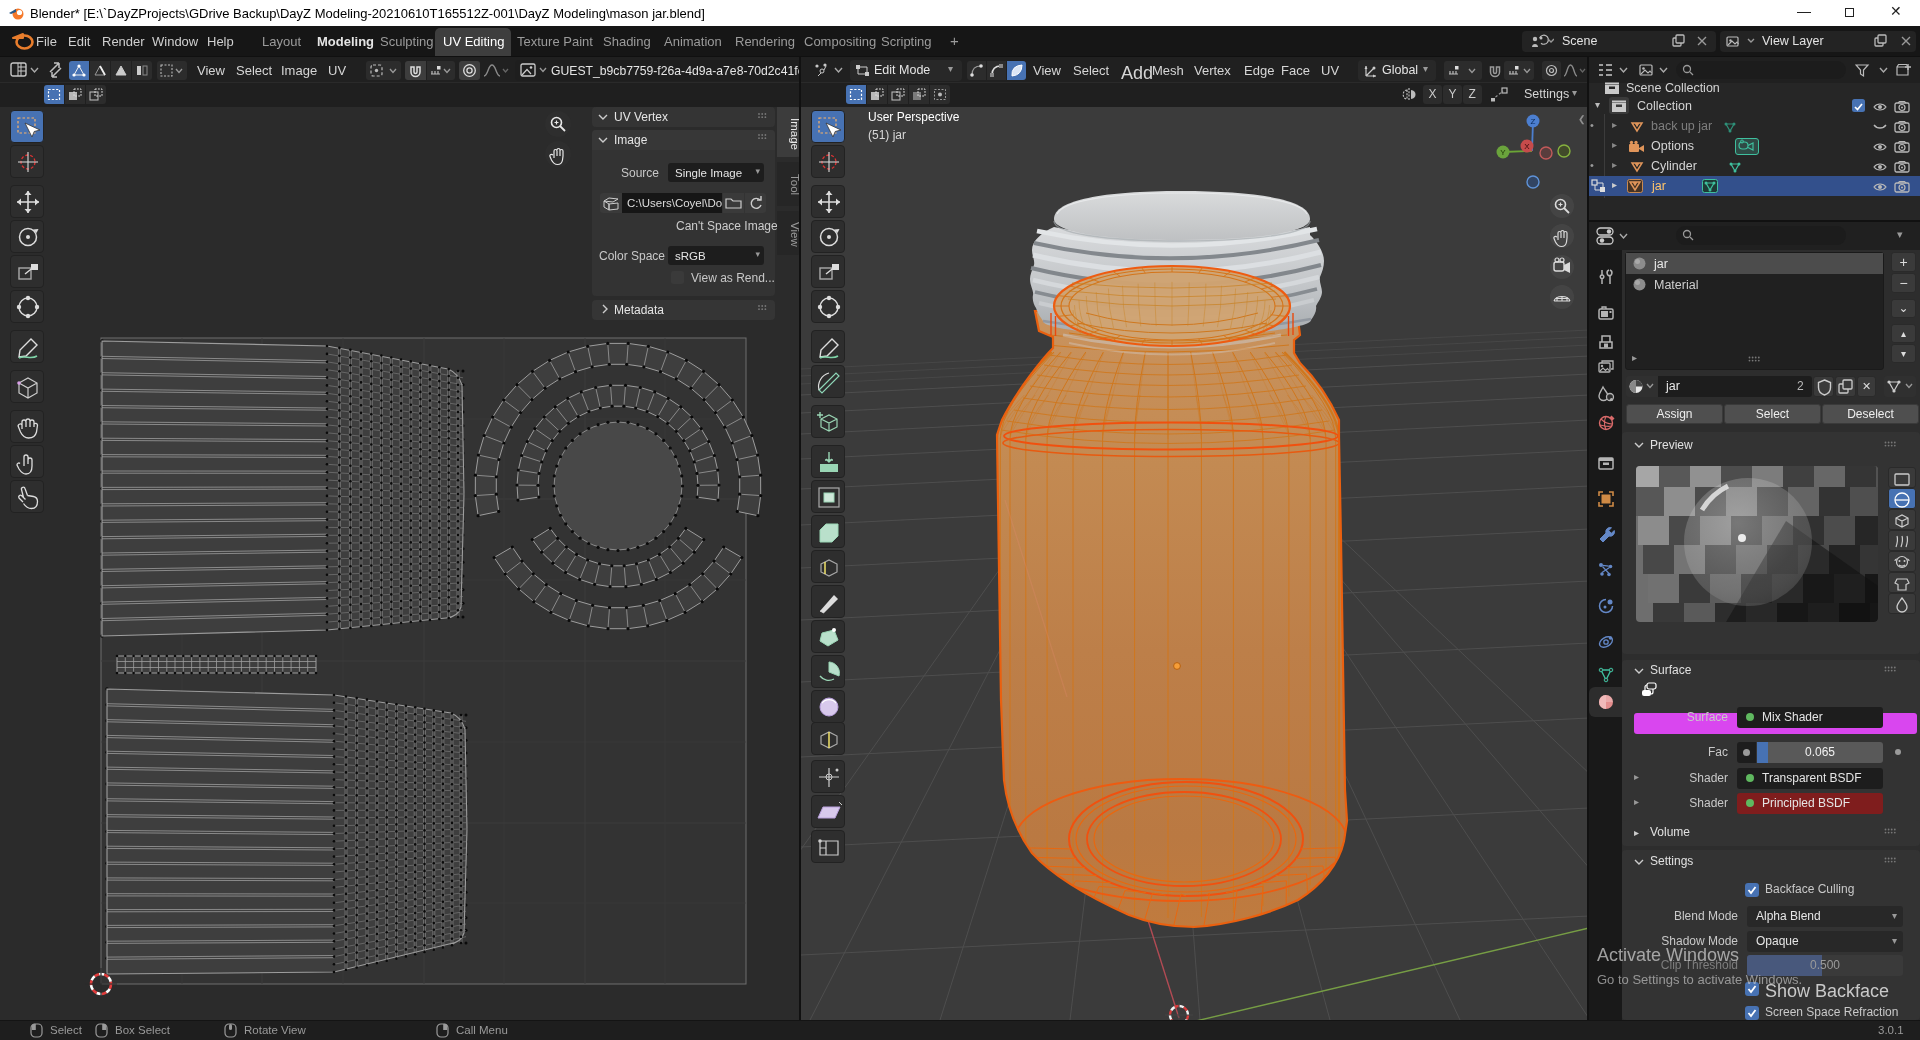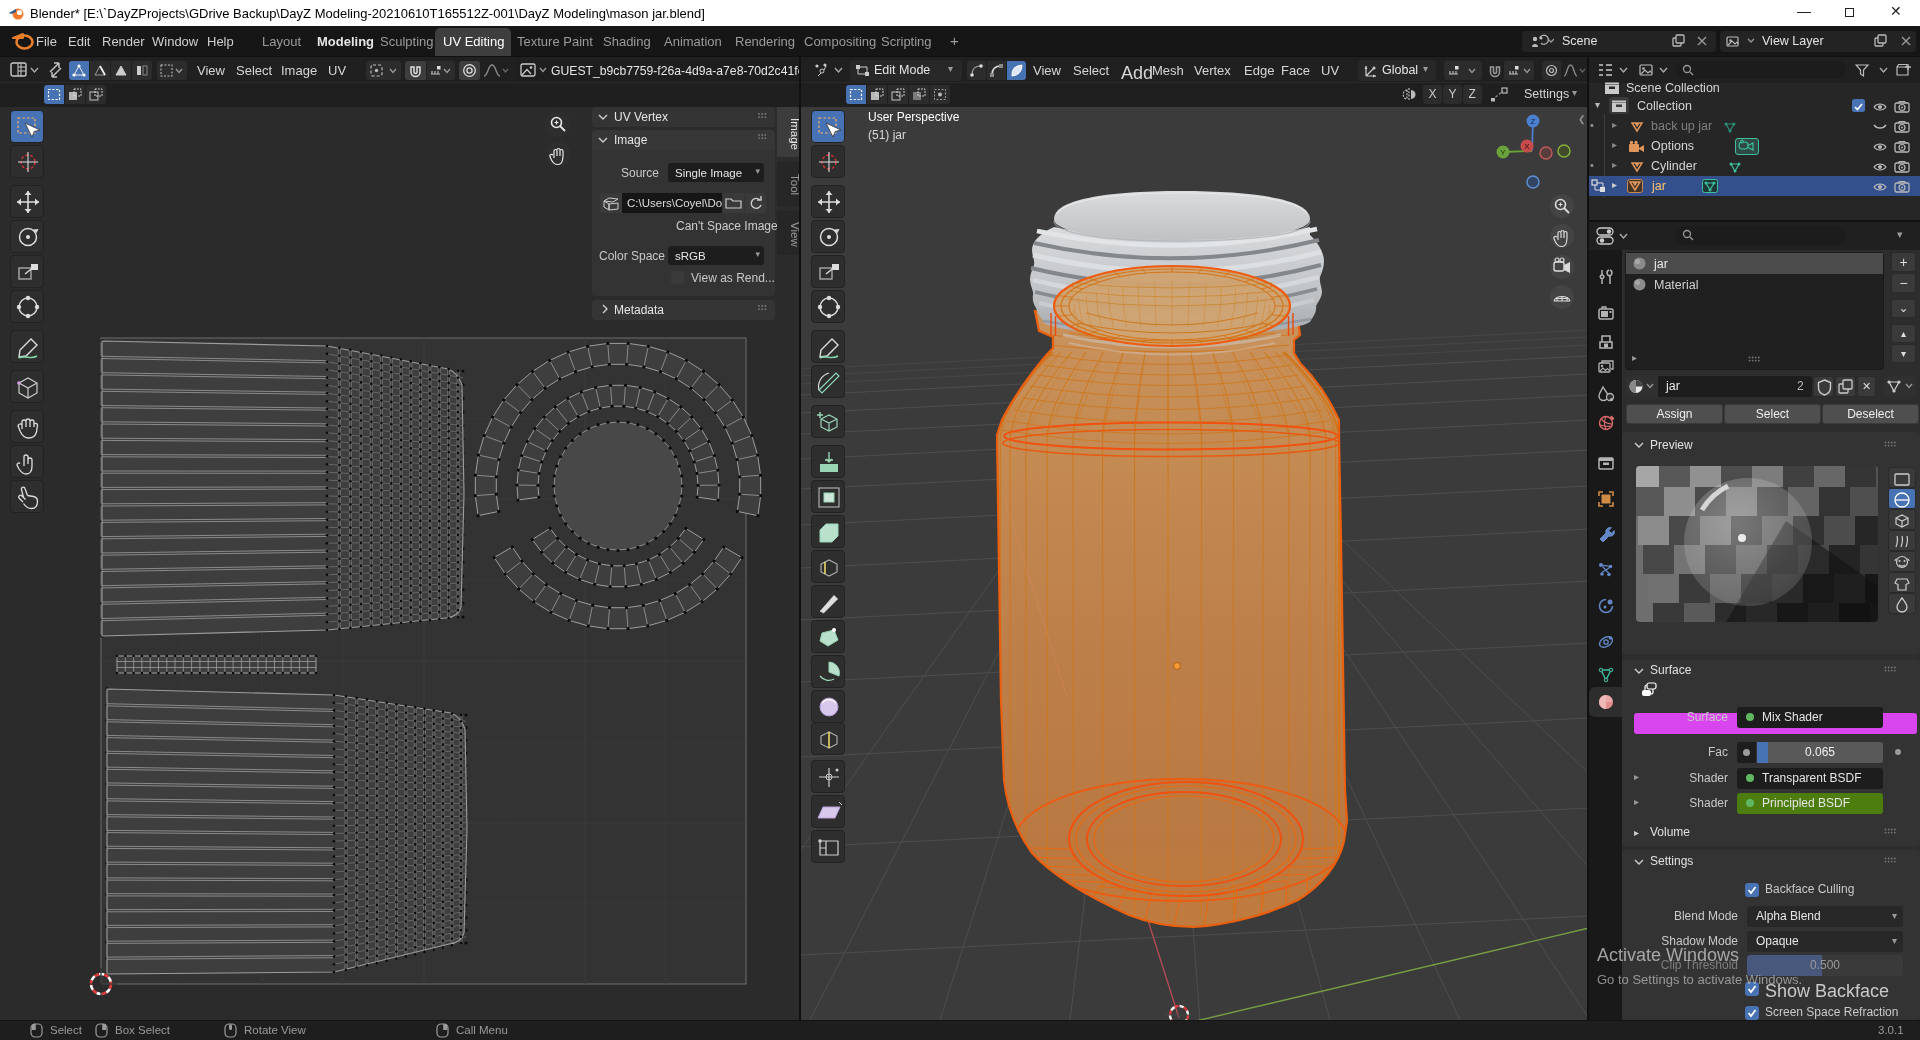--- a/index.html
+++ b/index.html
@@ -2910,21 +2910,21 @@
     <div style="text-align:center;line-height:20px;font-size:12px;color:#f2f2f2">0.065</div>
   </div>
 <div style="position:absolute;left:1895px;top:749px;width:6px;height:6px;background:#9a9a9a;border-radius:50%"></div>
 <div style="position:absolute;left:1634px;top:771px;font-size:10px;color:#999;white-space:nowrap;">▸</div>
 <div style="position:absolute;left:1600px;top:771px;width:128px;text-align:right;font-size:12px;color:#c9c9c9;white-space:nowrap">Shader</div>
 <div style="position:absolute;left:1737px;top:768px;width:146px;height:21px;background:#1d1d1d;border-radius:3px">
     <div style="margin-left:9px;line-height:20px;font-size:12px;color:#e5e5e5;white-space:nowrap"><span style="display:inline-block;width:8px;height:8px;border-radius:50%;background:#5fb85f;margin-right:8px"></span>Transparent BSDF</div>
   </div>
 <div style="position:absolute;left:1634px;top:796px;font-size:10px;color:#999;white-space:nowrap;">▸</div>
 <div style="position:absolute;left:1600px;top:796px;width:128px;text-align:right;font-size:12px;color:#c9c9c9;white-space:nowrap">Shader</div>
-<div style="position:absolute;left:1737px;top:793px;width:146px;height:21px;background:#4d7c0f;border-radius:3px">
+<div style="position:absolute;left:1737px;top:793px;width:146px;height:21px;background:#7f1d1d;border-radius:3px">
     <div style="margin-left:9px;line-height:20px;font-size:12px;color:#e5e5e5;white-space:nowrap"><span style="display:inline-block;width:8px;height:8px;border-radius:50%;background:#5fb85f;margin-right:8px"></span>Principled BSDF</div>
   </div>
 <div style="position:absolute;left:1622px;top:820px;width:298px;height:26px;background:#333333;border-radius:4px"></div>
 <div style="position:absolute;left:1634px;top:827px;font-size:10px;color:#ccc;white-space:nowrap;">▸</div>
 <div style="position:absolute;left:1650px;top:825px;font-size:12px;color:#e0e0e0;white-space:nowrap;">Volume</div>
 <svg style="position:absolute;left:1884px;top:828px" width="14" height="8">
     <g fill="#777">
       <circle cx="1.5" cy="1.5" r="0.9"></circle>
       <circle cx="1.5" cy="4.6" r="0.9"></circle>
       <circle cx="4.6" cy="1.5" r="0.9"></circle>

